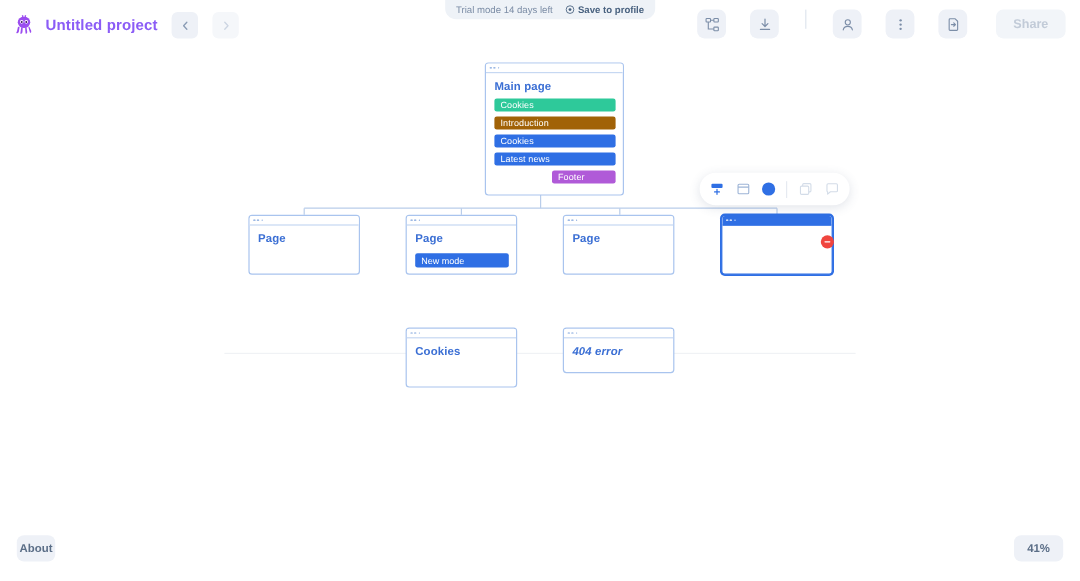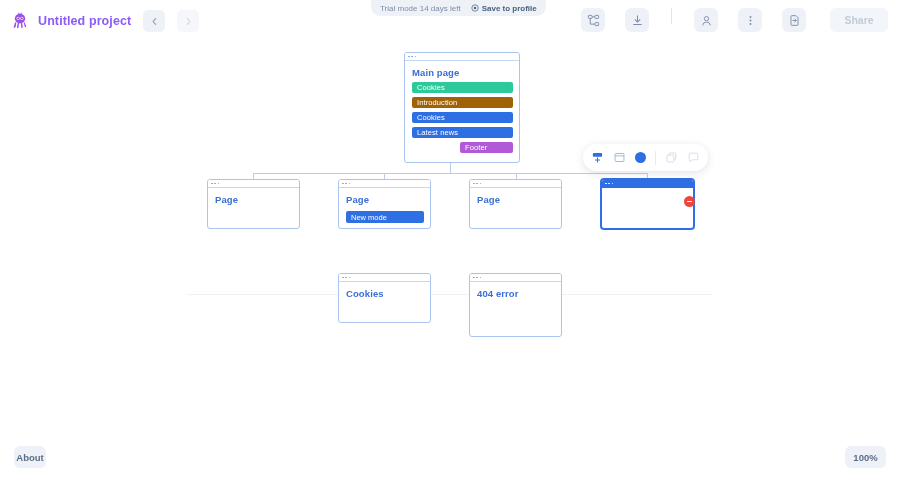--- a/index.html
+++ b/index.html
@@ -490,21 +490,21 @@
     <div class="card-bar">
       <span class="dot"></span>
       <span class="dot"></span>
       <span class="dot"></span>
     </div>
     <div class="card-body">
       <div class="card-title">Cookies</div>
     </div>
   </div>
 
-  <div class="card" style="left:469px; top:231px; width:93px; height:64px;">
+  <div class="card" style="left:469px; top:231px; width:93px; height:38px;font-style:italic;">
     <div class="card-bar">
       <span class="dot"></span>
       <span class="dot"></span>
       <span class="dot"></span>
     </div>
     <div class="card-body">
       <div class="card-title">404 error</div>
     </div>
   </div>
 
@@ -532,13 +532,13 @@
     <span class="ft-item">
       <svg width="13" height="13" viewBox="0 0 14 14">
         <path d="M2.3 3.3 q0 -1 1 -1 L10.7 2.3 q1 0 1 1 L11.7 8.5 q0 1 -1 1 L5.4 9.5 L2.9 11.6 L2.9 9.5 q-0.6 0 -0.6 -1 z" stroke="#d3dce8" stroke-width="1" fill="none" stroke-linejoin="round"></path>
       </svg>
     </span>
   </div>
 
 </div>
 
 <button class="about-btn">About</button>
-<button class="zoom-btn">100%</button>
+<button class="zoom-btn">41%</button>
 
 </body></html>

